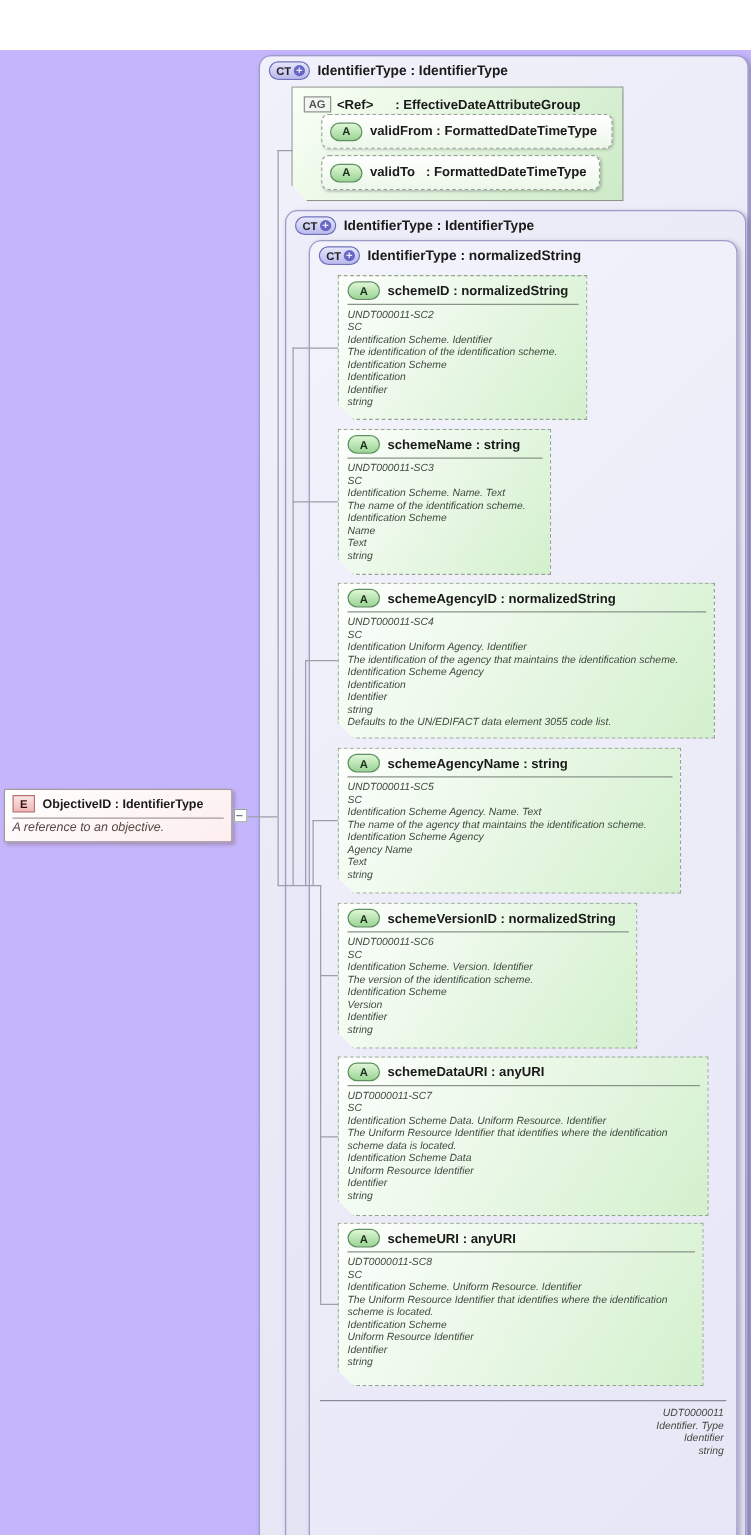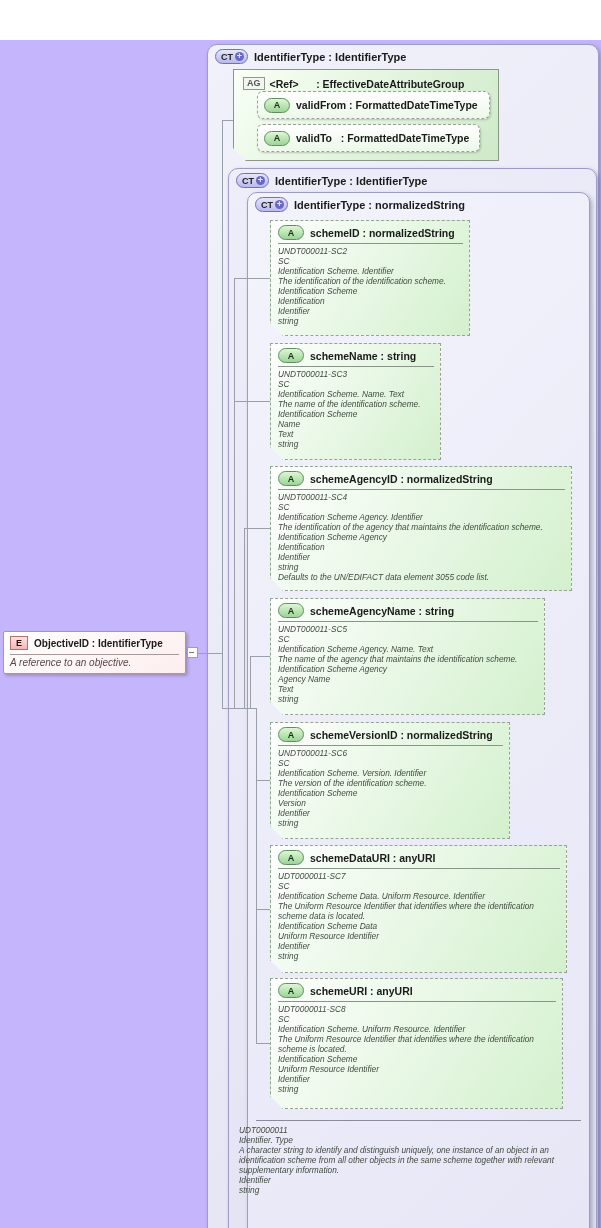--- a/index.html
+++ b/index.html
@@ -166,21 +166,21 @@
 
   <div class="attr-box" style="left:270px;top:426px;width:302px;height:125px;">
     <div class="attr-head">
       <span class="badge-a">A</span>
       <span class="attr-title">schemeAgencyID : normalizedString</span>
     </div>
     <div class="attr-sep"></div>
     <div class="attr-doc">
         <div>UNDT000011-SC4</div>
         <div>SC</div>
-        <div>Identification Scheme Agency. Identifier</div>
+        <div>Identification Uniform Agency. Identifier</div>
         <div>The identification of the agency that maintains the identification scheme.</div>
         <div>Identification Scheme Agency</div>
         <div>Identification</div>
         <div>Identifier</div>
         <div>string</div>
         <div>Defaults to the UN/EDIFACT data element 3055 code list.</div>
       </div>
   </div>
 
   <div class="attr-box" style="left:270px;top:558px;width:275px;height:117px;">
@@ -249,24 +249,23 @@
         <div>Identification Scheme. Uniform Resource. Identifier</div>
         <div>The Uniform Resource Identifier that identifies where the identification scheme is located.</div>
         <div>Identification Scheme</div>
         <div>Uniform Resource Identifier</div>
         <div>Identifier</div>
         <div>string</div>
       </div>
   </div>
 
   <div class="hline-sep" style="left:256px;top:1080px;width:325px;"></div>
-  <div class="base-doc" style="left:239px;top:1085px;width:322px;">
+  <div class="base-doc" style="left:257px;top:1085px;width:322px;text-align:right;">
       <div>UDT0000011</div>
       <div>Identifier. Type</div>
-      <div>A character string to identify and distinguish uniquely, one instance of an object in an identification scheme from all other objects in the same scheme together with relevant supplementary information.</div>
       <div>Identifier</div>
       <div>string</div>
     </div>
 
   <div class="elem-box">
     <div class="elem-head">
       <span class="badge-e">E</span>
       <span class="elem-title">ObjectiveID : IdentifierType</span>
     </div>
     <div class="elem-sep"></div>

